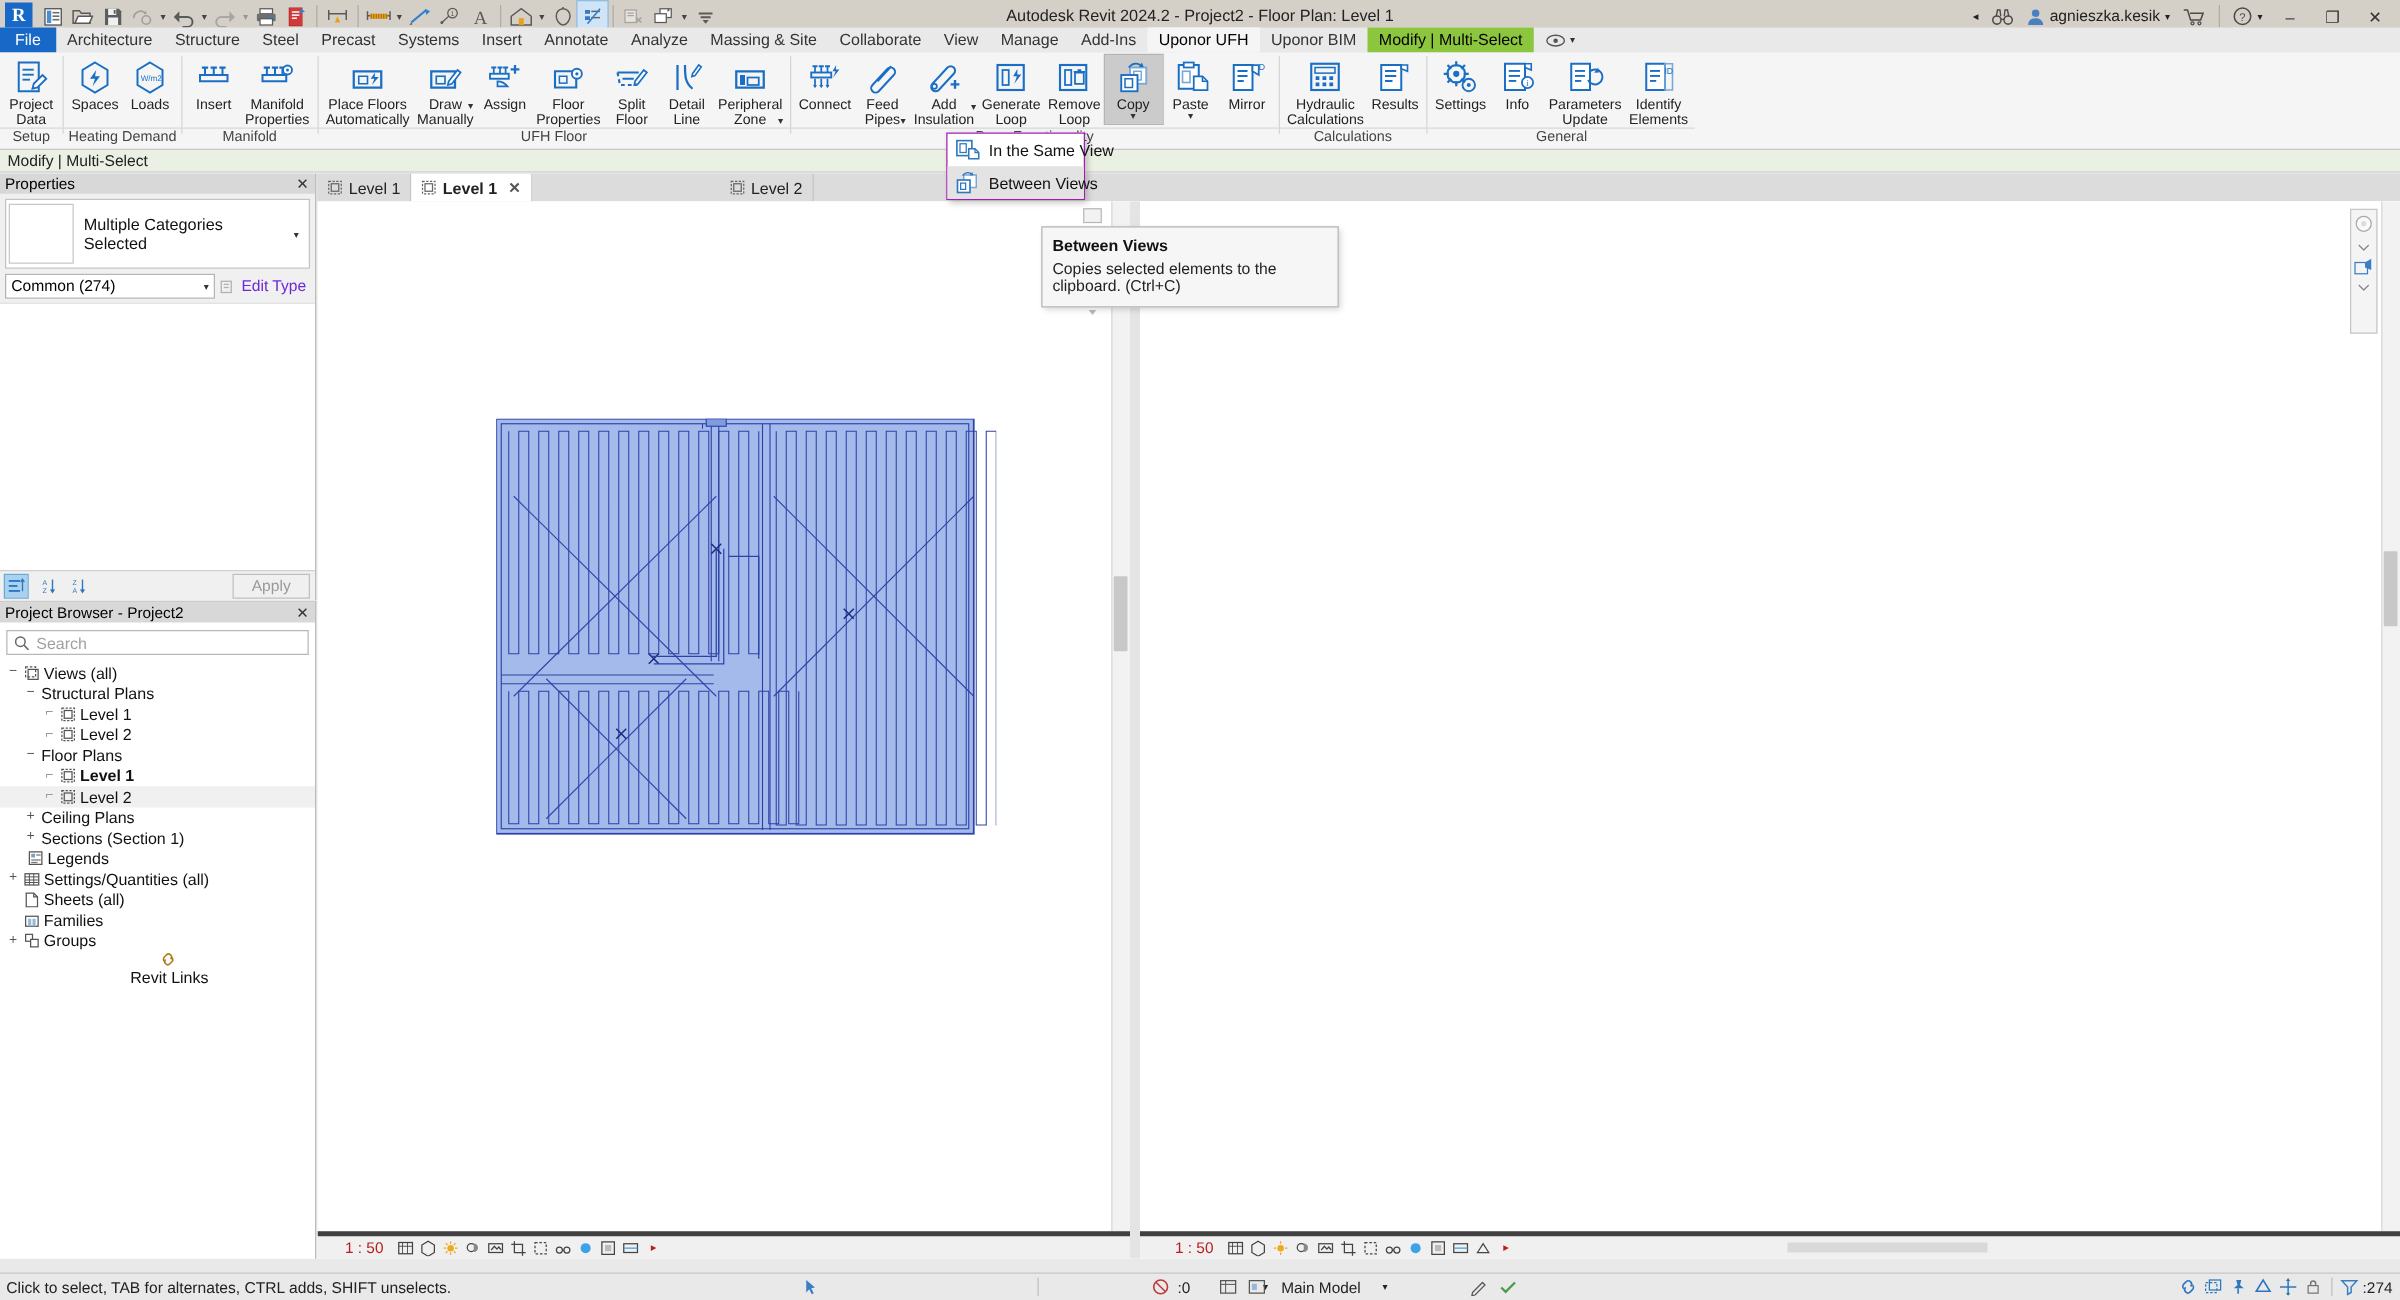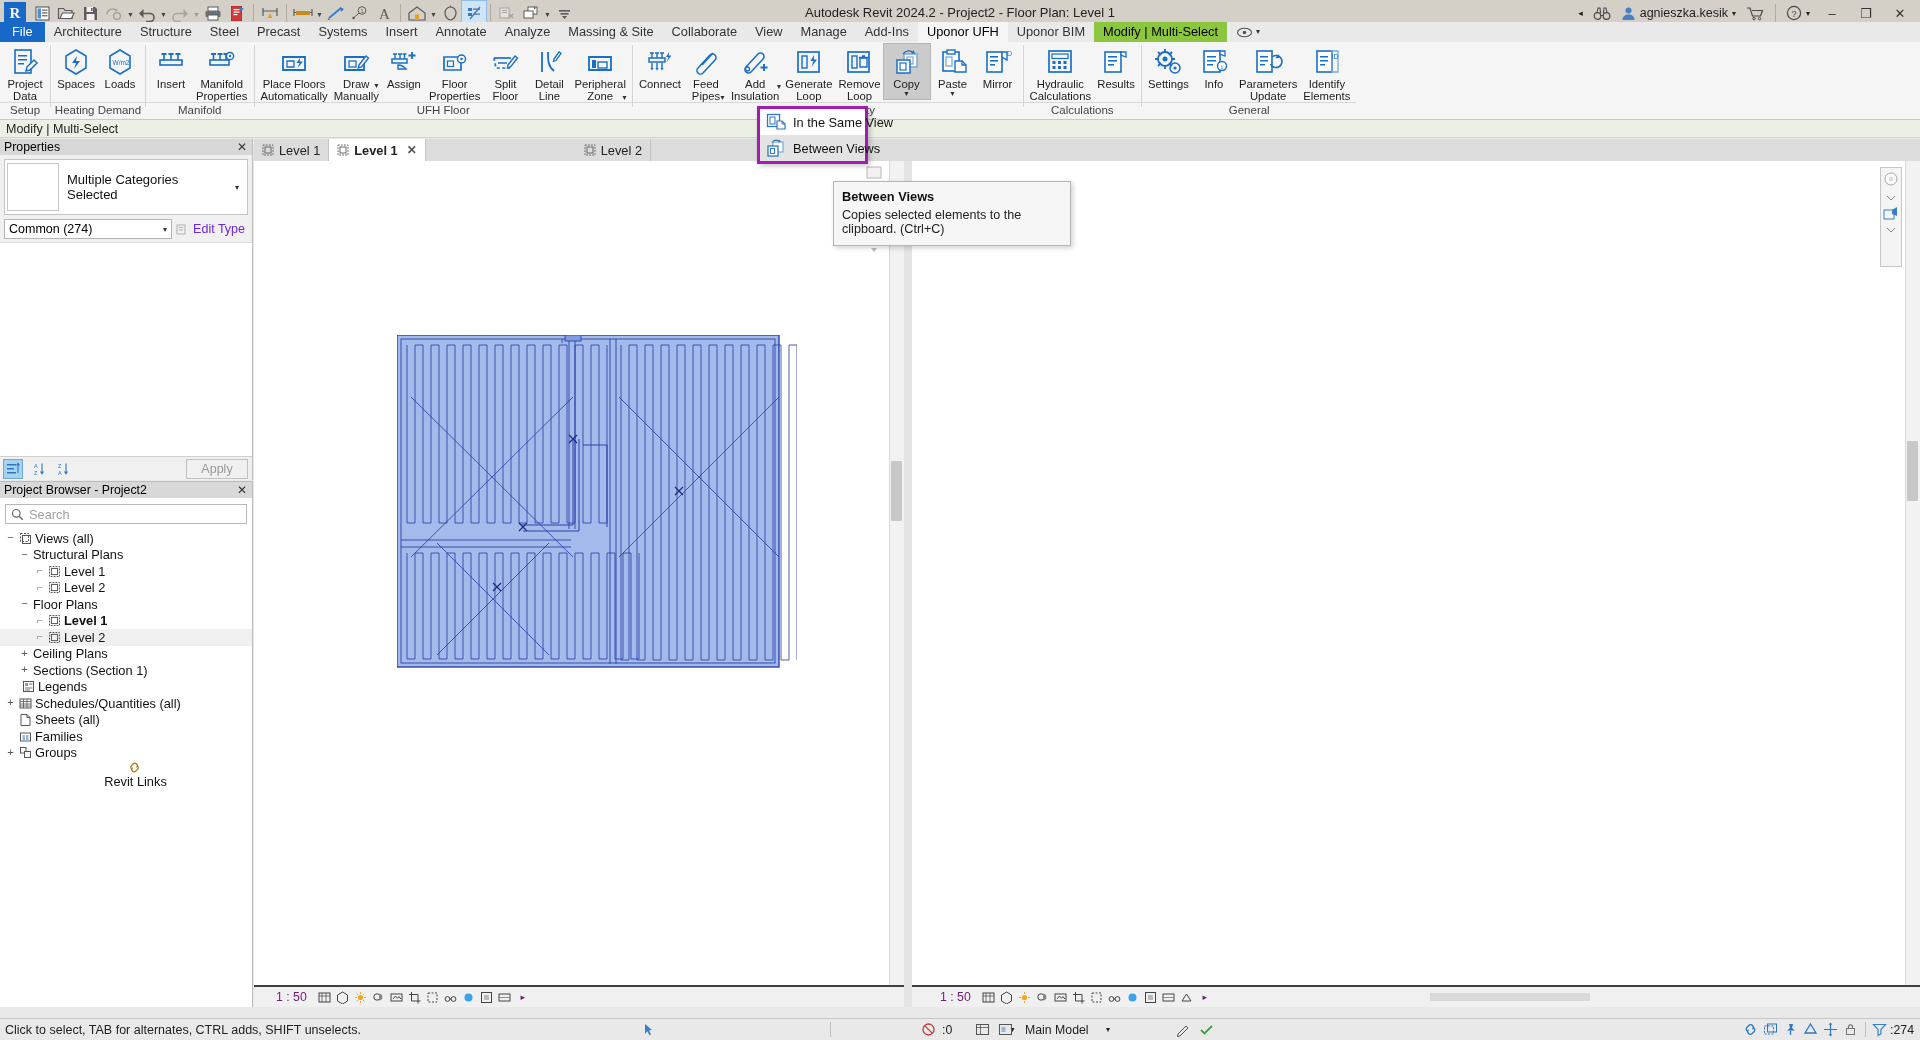--- a/index.html
+++ b/index.html
@@ -166,41 +166,41 @@
     position:absolute; left:254px; top:161px; right:0; bottom:33px; background:#fff;
     overflow:hidden;
   }
   .canvas-left { position:absolute; left:0; top:0; width:650px; bottom:0; }
   .vsplit { position:absolute; left:650px; top:0; bottom:0; width:8px; background:#e4e4e4; }
   .canvas-right { position:absolute; left:658px; top:0; right:0; bottom:0; background:#fff; }
 
   
   .vcbar {
     position:absolute; left:0; bottom:0; height:22px; background:#f0f0f0;
-    border-top:2px solid #404040; display:flex; align-items:center; gap:2px;
-    padding-left:6px; font-size:12.3px; color:#701a75;
+    border-top:4px solid #404040; display:flex; align-items:center; gap:2px;
+    padding-left:6px; font-size:12.3px; color:#b91c1c;
   }
   .vcbar .vi { width:16px; height:16px; display:flex; align-items:center; justify-content:center; }
 
   
   .vscroll { position:absolute; right:0; top:0; bottom:22px; width:15px; background:#f2f2f2; border-left:1px solid #d8d8d8;}
   .thumbv { position:absolute; left:1px; width:11px; background:#c8c8c8; border-radius:1px; }
   .navbar {
     position:absolute; right:18px; top:6px; width:22px; height:100px;
     background:#f4f4f4; border:1px solid #c6c6c6;
     display:flex; flex-direction:column; align-items:center; gap:3px; padding-top:3px;
   }
 
   
   .plan { position:absolute; left:143px; top:174px; }
 
   
   .dropdown {
     position:absolute; left:757px; top:106px; width:111px; background:#fff;
-    border:3px solid #a21caf; box-shadow:2px 2px 5px rgba(0,0,0,.22); z-index:60;
+    border:1px solid #a21caf; box-shadow:2px 2px 5px rgba(0,0,0,.22); z-index:60;
   }
   .dditem {
     height:26px; display:flex; align-items:center; gap:7px; padding:0 6px;
     font-size:12.8px; color:#111; white-space:nowrap;
   }
   .dditem.hl { background:#e3e3e3; }
   .dditem .di { width:22px; height:22px; display:flex; align-items:center; justify-content:center; }
 
   
   .tooltip {
@@ -985,21 +985,21 @@
       </div>
 
       <div class="tnode" style="padding-left:4px;">
         <span class="exp">+</span>
         <span class="ti">
             <svg width="13" height="13" viewBox="0 0 13 13">
               <rect x="1" y="2" width="11" height="9" fill="#fff" stroke="#555"></rect>
               <path d="M1 4.5h11M1 7h11M1 9h11M4.5 2v9M8 2v9" stroke="#555" stroke-width=".8"></path>
             </svg>
           </span>
-        <span class="tl">Schedules/Quantities (all)</span>
+        <span class="tl">Settings/Quantities (all)</span>
       </div>
       <div class="tnode" style="padding-left:17px;">
         <span class="ti">
             <svg width="13" height="13" viewBox="0 0 13 13">
               <path d="M2 1.5h6l3 3v8H2z" fill="#fff" stroke="#555"></path>
               <path d="M8 1.5v3h3" fill="none" stroke="#555"></path>
             </svg>
           </span>
         <span class="tl">Sheets (all)</span>
       </div>

